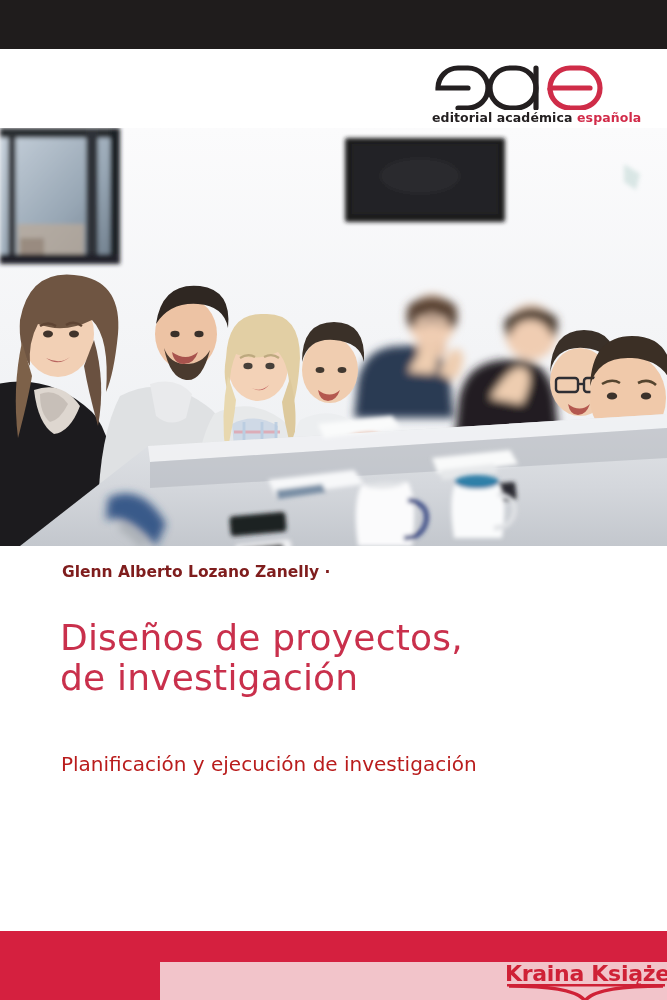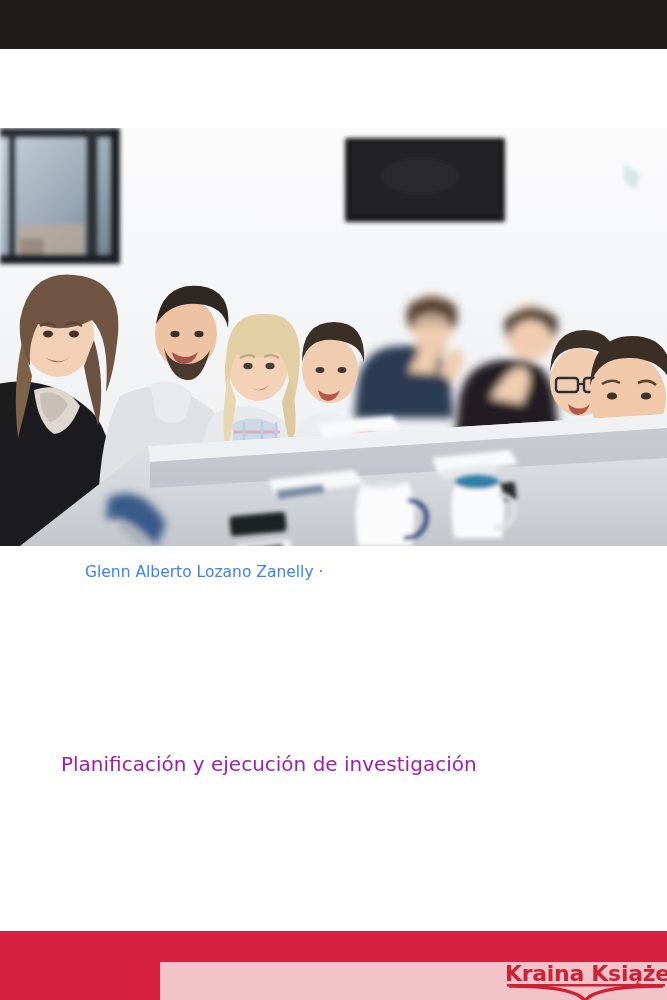--- a/index.html
+++ b/index.html
@@ -69,23 +69,22 @@
   .photo svg { display: block; }
 
   
   .authors {
     position: absolute;
     left: 62px;
     top: 562px;
     width: 560px;
     font-size: 15.5px;
     line-height: 20px;
-    color: #3b82f6;
-    font-weight: 400;
-    margin-left: 23px;
+    color: #7f1d1d;
+    font-weight: 700;
   }
   .authors div { white-space: nowrap; }
 
   
   .title {
     position: absolute;
     left: 60px;
     top: 618px;
     width: 580px;
     font-size: 36px;
@@ -97,21 +96,21 @@
   .title div { white-space: nowrap; }
 
   
   .subtitle {
     position: absolute;
     left: 61px;
     top: 751px;
     width: 580px;
     font-size: 20px;
     line-height: 26px;
-    color: #a21caf;
+    color: #b91c1c;
     font-weight: 400;
     white-space: nowrap;
   }
 
   
   .bottom-bar {
     position: absolute;
     left: 0;
     top: 931px;
     width: 667px;
@@ -150,20 +149,44 @@
   .watermark-book { position: absolute; left: 0; top: 24px; }
   .watermark-book svg { display: block; }
 </style>
 </head>
 <body>
 
 <div class="cover">
 
   <div class="top-band"></div>
 
+  <div class="logo-wrap">
+    <div class="logo-mark">
+      <svg width="176" height="52" viewBox="0 0 176 52" xmlns="http://www.w3.org/2000/svg">
+
+        <g fill="none" stroke="#231f20" stroke-width="5.2">
+          <path d="M36 30 H6 A20 20 0 0 1 26 10 H36 A20 20 0 0 1 36 50 H26" stroke-linecap="round"></path>
+        </g>
+
+        <g fill="none" stroke="#231f20" stroke-width="5.2">
+          <rect x="58" y="10" width="46" height="40" rx="20" ry="20"></rect>
+          <path d="M104 10 V50" stroke-linecap="round"></path>
+        </g>
+
+        <g fill="none" stroke="#cf2c48" stroke-width="5.2">
+          <path d="M158 30 H118 A20 20 0 0 1 138 10 H148 A20 20 0 0 1 148 50 H138" stroke-linecap="round"></path>
+          <path d="M118 30 A20 20 0 0 0 138 50"></path>
+        </g>
+      </svg>
+    </div>
+    <div class="logo-words">
+      <span class="dark">editorial académica</span>
+      <span class="red">española</span>
+    </div>
+  </div>
 
   <div class="photo">
     <svg width="667" height="418" viewBox="0 0 667 418" xmlns="http://www.w3.org/2000/svg">
       <defs>
         <linearGradient id="wallG" x1="0" y1="0" x2="0" y2="1">
           <stop offset="0%" stop-color="#fbfbfc"></stop>
           <stop offset="100%" stop-color="#eceef1"></stop>
         </linearGradient>
         <linearGradient id="tableG" x1="0" y1="0" x2="0" y2="1">
           <stop offset="0%" stop-color="#e4e6e9"></stop>
@@ -369,20 +392,22 @@
 
       <rect x="0" y="0" width="667" height="418" fill="none"></rect>
     </svg>
   </div>
 
   <div class="authors">
     <div>Glenn Alberto Lozano Zanelly ·</div>
   </div>
 
   <div class="title">
+    <div>Diseños de proyectos,</div>
+    <div>de investigación</div>
   </div>
 
   <div class="subtitle">Planificación y ejecución de investigación</div>
 
   <div class="bottom-bar"></div>
 
   <div class="watermark-band"></div>
   <div class="watermark-logo">
     <div class="watermark-text">Kraina Książek</div>
     <div class="watermark-book">

